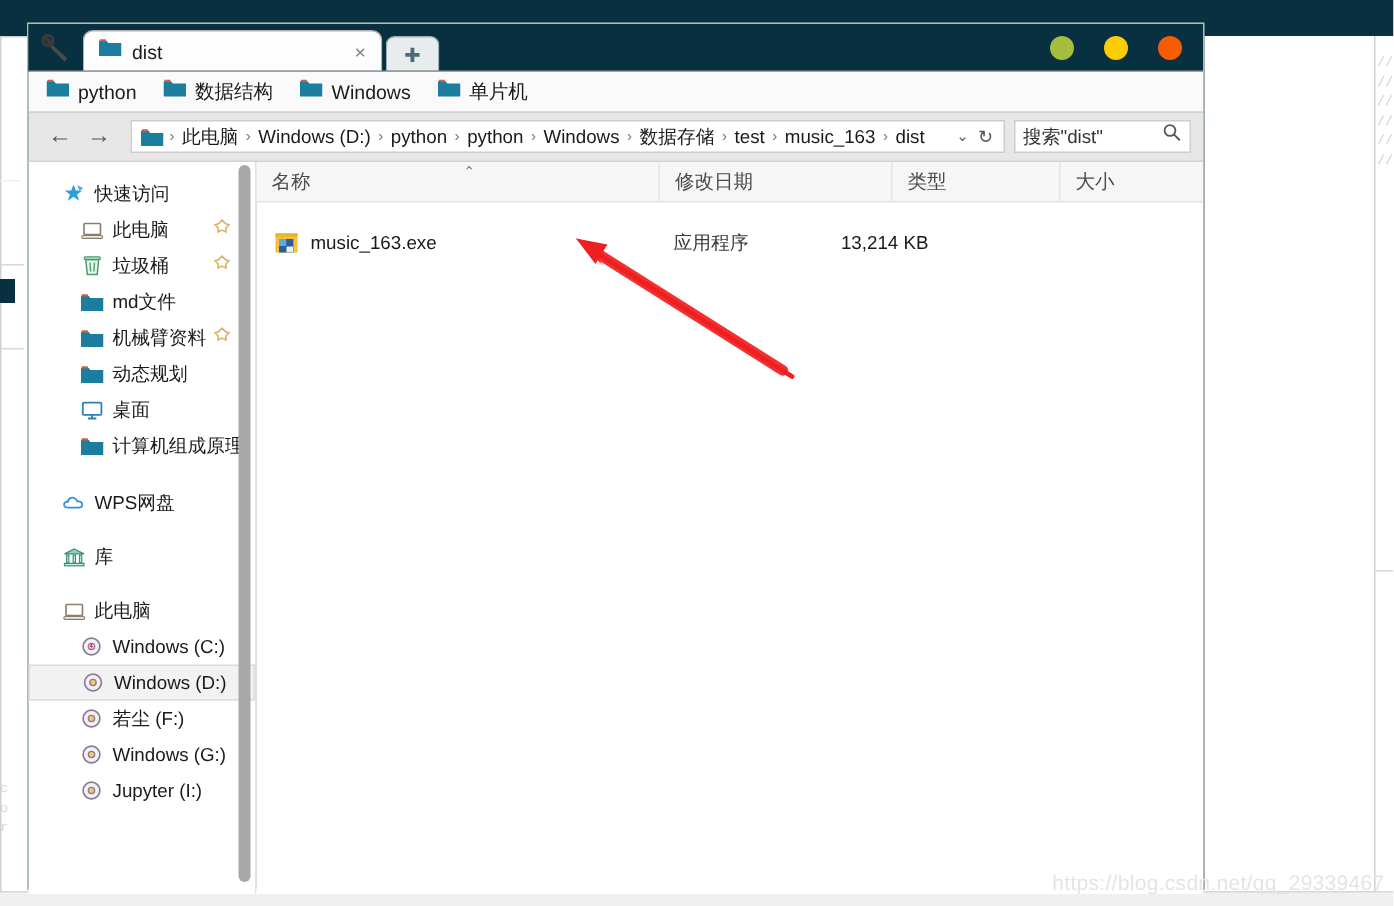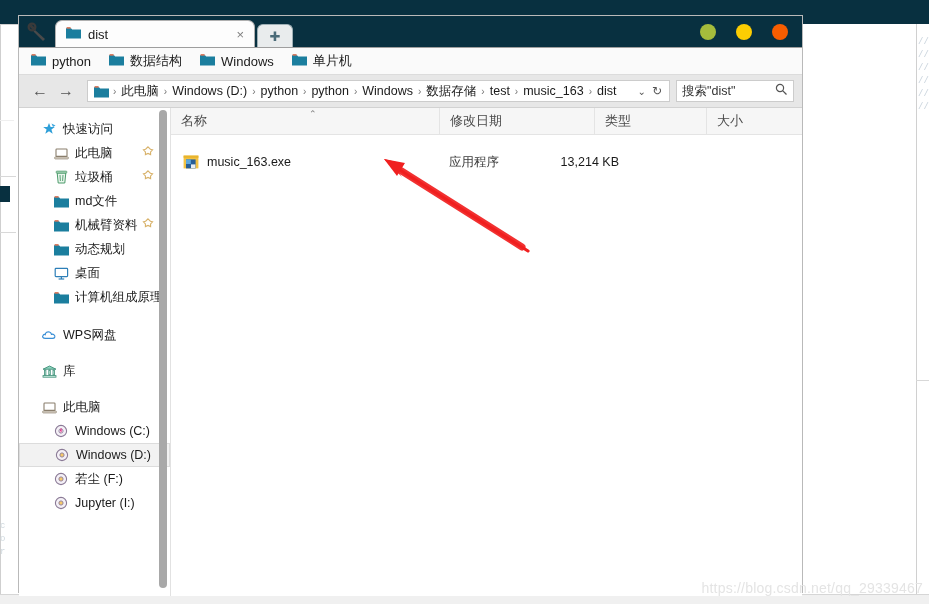--- a/index.html
+++ b/index.html
@@ -423,20 +423,29 @@
       <div class="navitem lvl1">
         <span class="ico">
           <svg width="14" height="14" viewBox="0 0 14 14">
             <circle cx="7" cy="7" r="5.6" fill="#f4f0f6" stroke="#8a7a96" stroke-width="1.1"></circle>
             <circle cx="7" cy="7" r="2.1" fill="#f6c96a" stroke="#8a7a96" stroke-width="0.9"></circle>
           </svg>
         </span>
         <span>若尘 (F:)</span>
       </div>
 
+      <div class="navitem lvl1">
+        <span class="ico">
+          <svg width="14" height="14" viewBox="0 0 14 14">
+            <circle cx="7" cy="7" r="5.6" fill="#f4f0f6" stroke="#8a7a96" stroke-width="1.1"></circle>
+            <circle cx="7" cy="7" r="2.1" fill="#f6c96a" stroke="#8a7a96" stroke-width="0.9"></circle>
+          </svg>
+        </span>
+        <span>Windows (G:)</span>
+      </div>
 
       <div class="navitem lvl1">
         <span class="ico">
           <svg width="14" height="14" viewBox="0 0 14 14">
             <circle cx="7" cy="7" r="5.6" fill="#f4f0f6" stroke="#8a7a96" stroke-width="1.1"></circle>
             <circle cx="7" cy="7" r="2.1" fill="#f6c96a" stroke="#8a7a96" stroke-width="0.9"></circle>
           </svg>
         </span>
         <span>Jupyter (I:)</span>
       </div>

